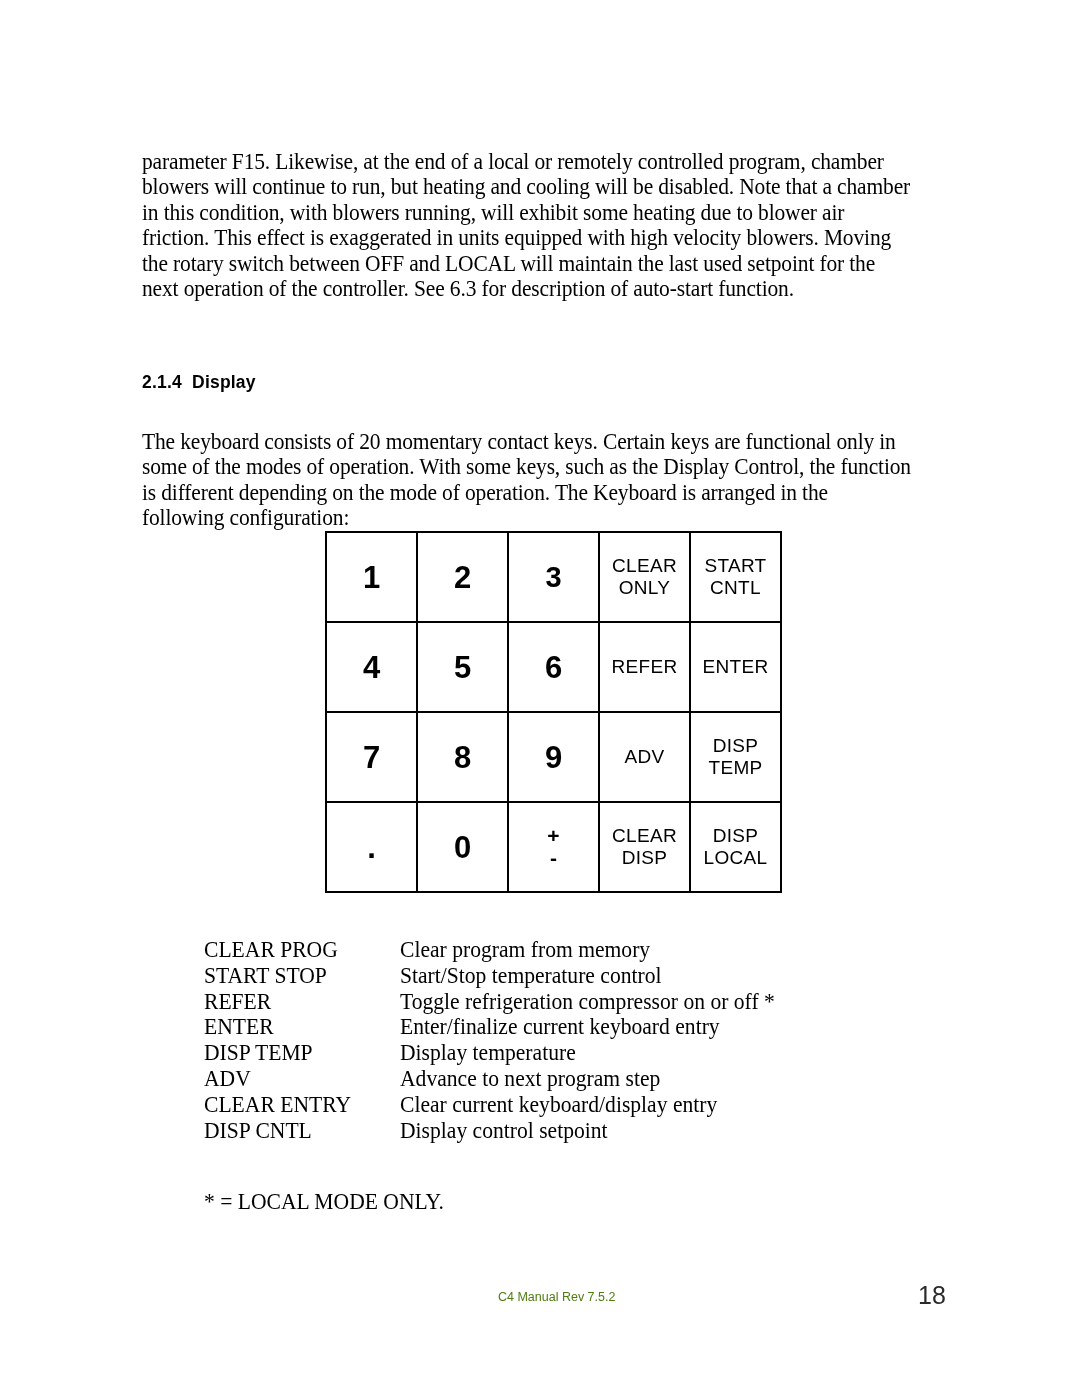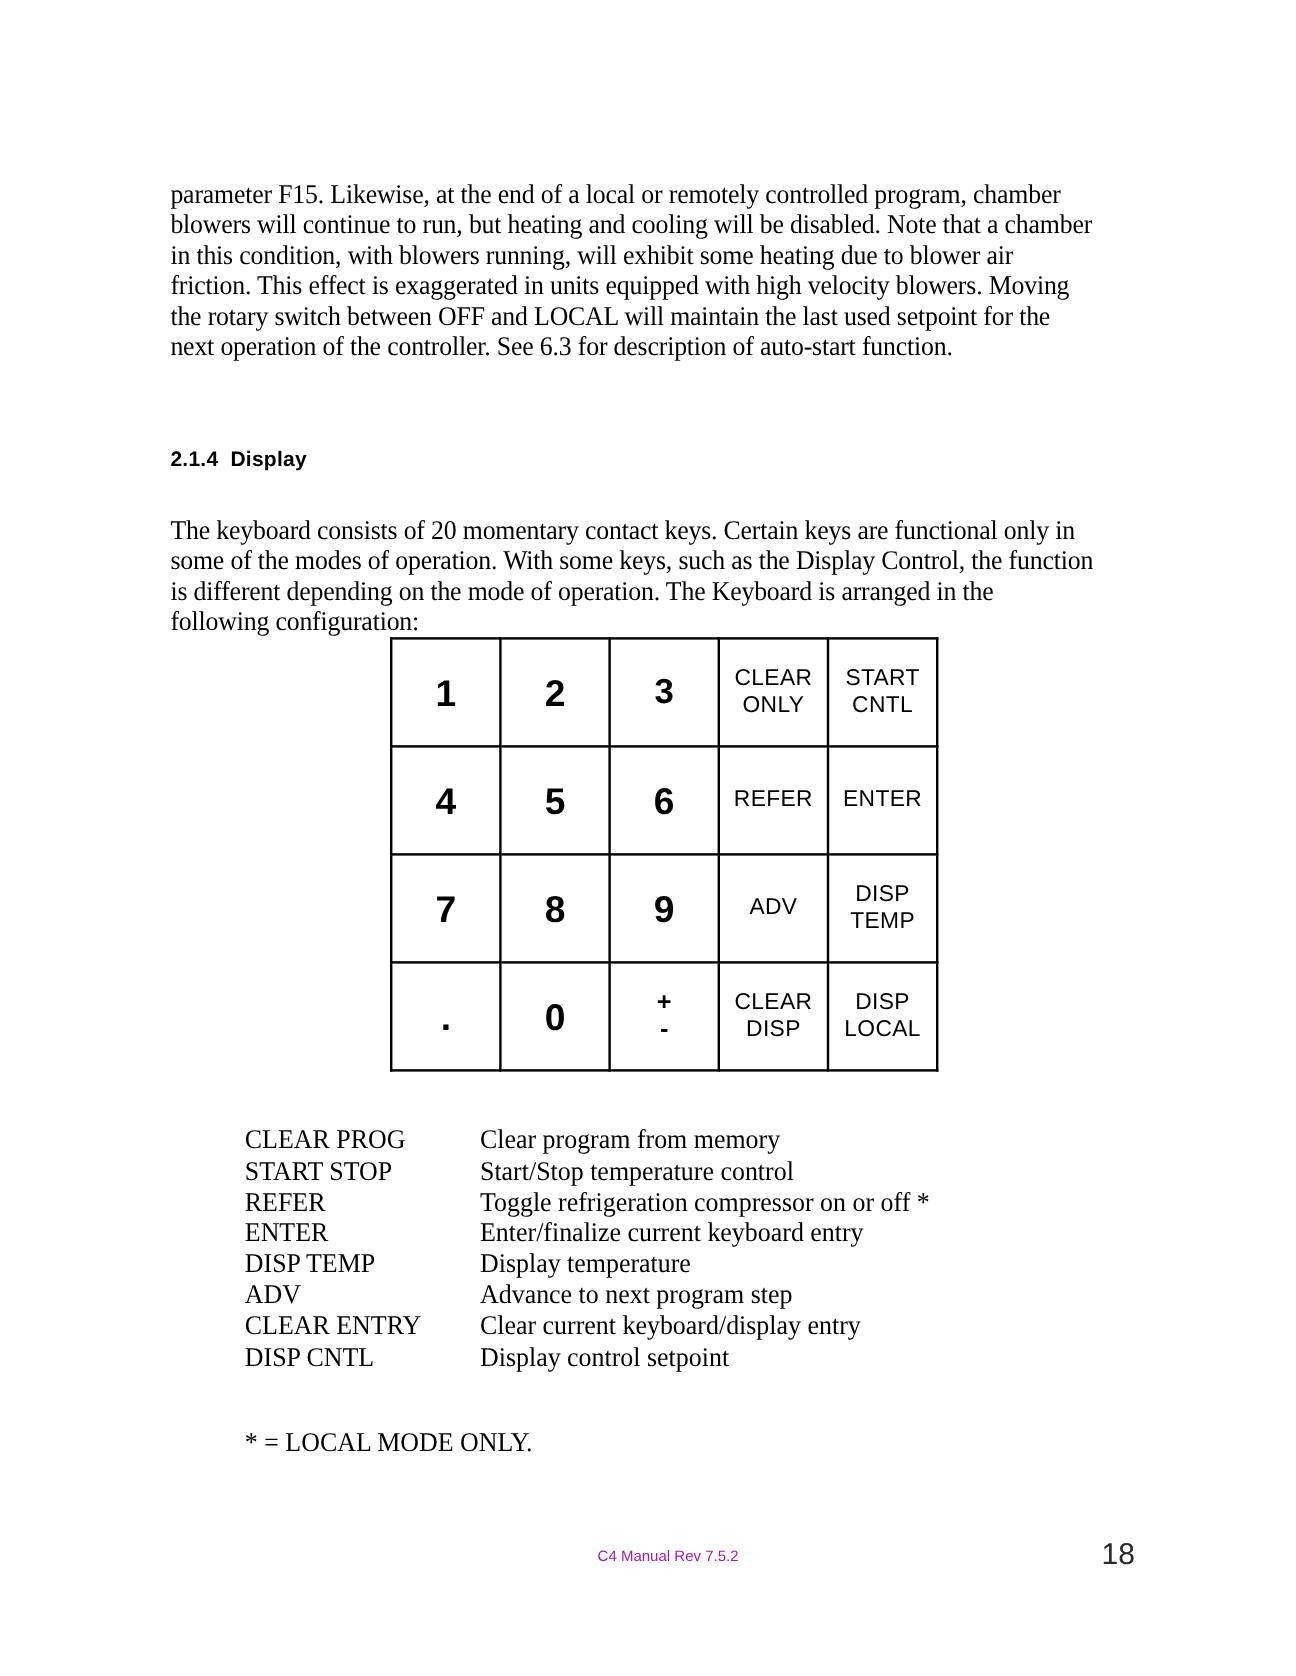--- a/index.html
+++ b/index.html
@@ -141,21 +141,21 @@
     transform-origin: left top;
   }
 
   
   .footer-text {
     position: absolute;
     left: 498px;
     top: 1286px;
     font-family: "Liberation Sans", "DejaVu Sans", sans-serif;
     font-size: 12.5px;
-    color: #a21caf;
+    color: #4d7c0f;
     white-space: pre;
   }
   .footer-page {
     position: absolute;
     left: 918px;
     top: 1277px;
     font-family: "Liberation Sans", "DejaVu Sans", sans-serif;
     font-size: 25px;
     color: #2a2a2a;
     white-space: pre;

